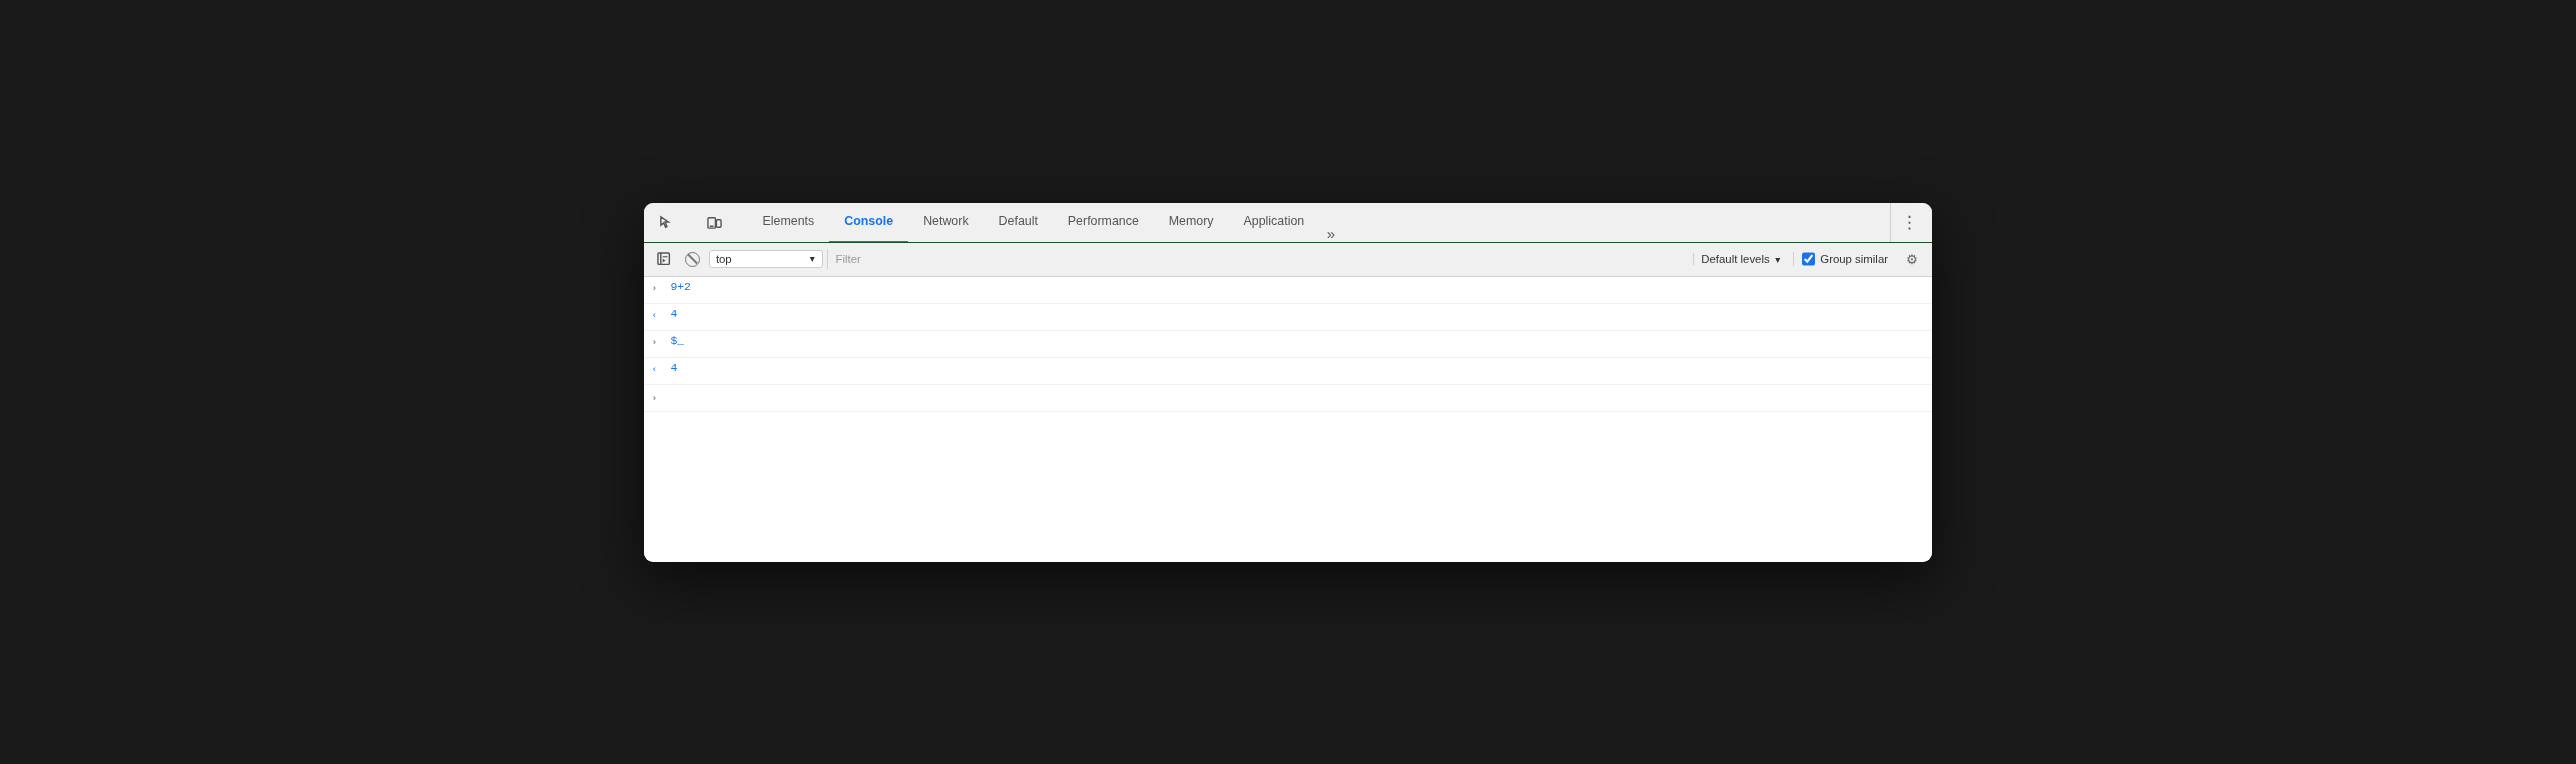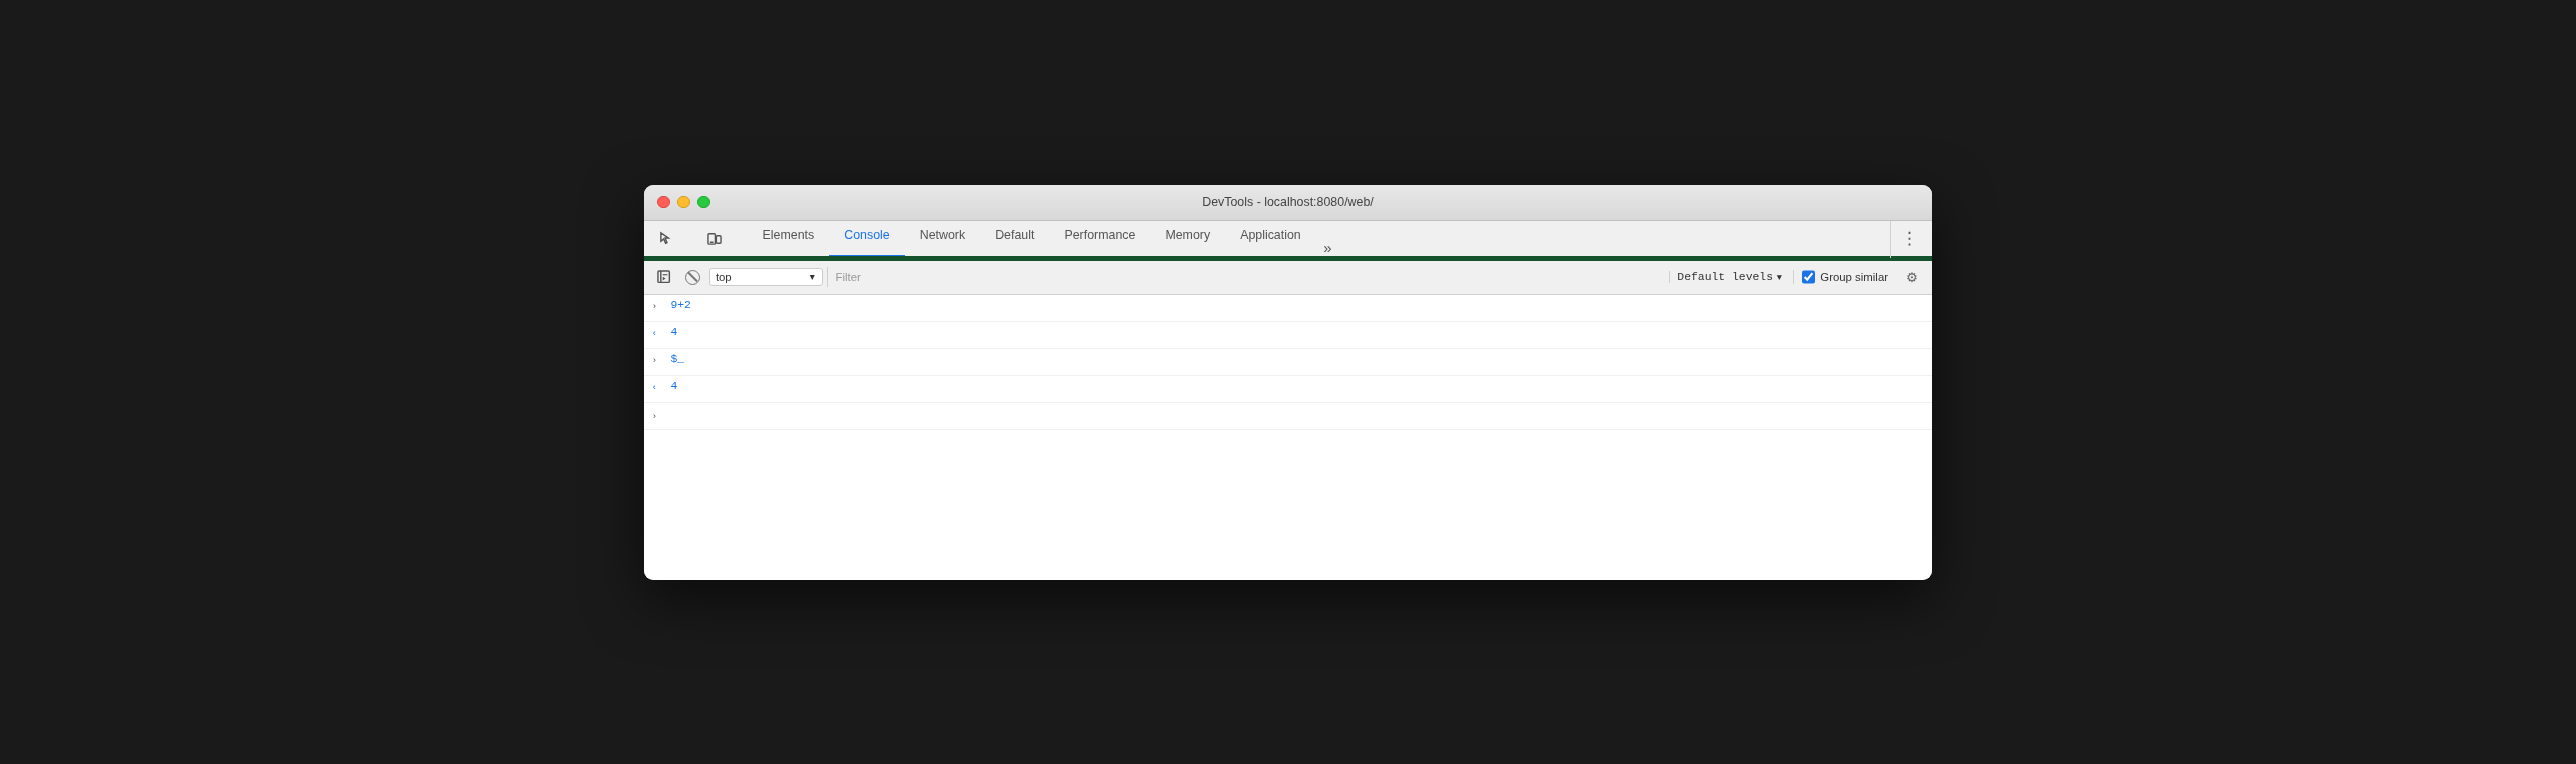--- a/index.html
+++ b/index.html
@@ -43,21 +43,21 @@
     .tl-close { background: #ff5f57; border: 1px solid #e0443e; }
     .tl-minimize { background: #febc2e; border: 1px solid #d4a017; }
     .tl-maximize { background: #28c840; border: 1px solid #1aac2e; }
     .titlebar-title {
       font-size: 12.4px;
       color: #444;
       font-weight: 500;
     }
     .toolbar {
       background: #f0f0f0;
-      border-bottom: 5px solid #14532d;
+      border-bottom: 1px solid #14532d;
       display: flex;
       align-items: center;
       height: 40px;
       padding: 0 7.6px;
       gap: 18px;
     }
     .toolbar-icon-btn {
       width: 30px;
       height: 30px;
       display: flex;
@@ -84,21 +84,21 @@
       font-size: 12.4px;
       color: #555;
       cursor: pointer;
       position: relative;
       white-space: nowrap;
       border-bottom: 1.9px solid transparent;
     }
     .tab.active {
       color: #1a73e8;
       border-bottom: 1.9px solid #1a73e8;
-      font-weight: 400;
+      font-weight: 700;
     }
     .more-btn {
       padding: 0 7.6px;
       font-size: 15px;
       cursor: pointer;
       color: #555;
     }
     .right-toolbar {
       display: flex;
       align-items: center;
@@ -168,21 +168,20 @@
     .filter-input::placeholder { color: #999; }
     .default-levels {
       display: flex;
       align-items: flex-end;
       gap: 3.8px;
       padding: 0 7.6px;
       font-size: 11.4px;
       color: #333;
       cursor: pointer;
       border-left: 1px solid #d0d0d0;
-      font-family: Liberation Mono, monospace;
     }
     .group-similar {
       display: flex;
       align-items: center;
       gap: 5px;
       padding: 0 7.6px;
       font-size: 11.4px;
       color: #333;
       border-left: 1px solid #d0d0d0;
     }
@@ -264,28 +263,20 @@
       height: 1.9px;
       background: #777;
       transform: rotate(45deg);
     }
   </style>
 </head>
 <body>
 
 <div class="window">
 
-  <div class="titlebar">
-    <div class="traffic-lights">
-      <div class="traffic-light tl-close"></div>
-      <div class="traffic-light tl-minimize"></div>
-      <div class="traffic-light tl-maximize"></div>
-    </div>
-    <span class="titlebar-title">DevTools - localhost:8080/web/</span>
-  </div>
 
   <div class="toolbar">
 
     <button class="toolbar-icon-btn">
       <svg width="15" height="15" viewBox="0 0 16 16">
         <path d="M2 2 L2 11 L5 8.5 L7 13 L8.5 12.3 L6.5 7.5 L10 7.5 Z" fill="none" stroke="#555" stroke-width="1.5"></path>
       </svg>
     </button>
 
     <button class="toolbar-icon-btn">

